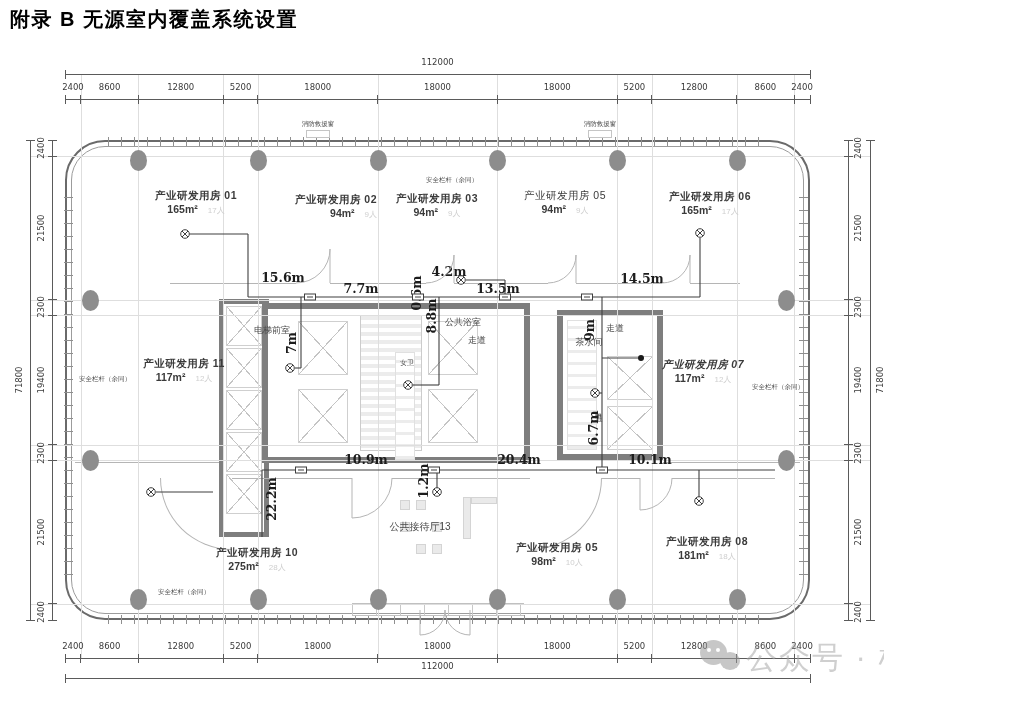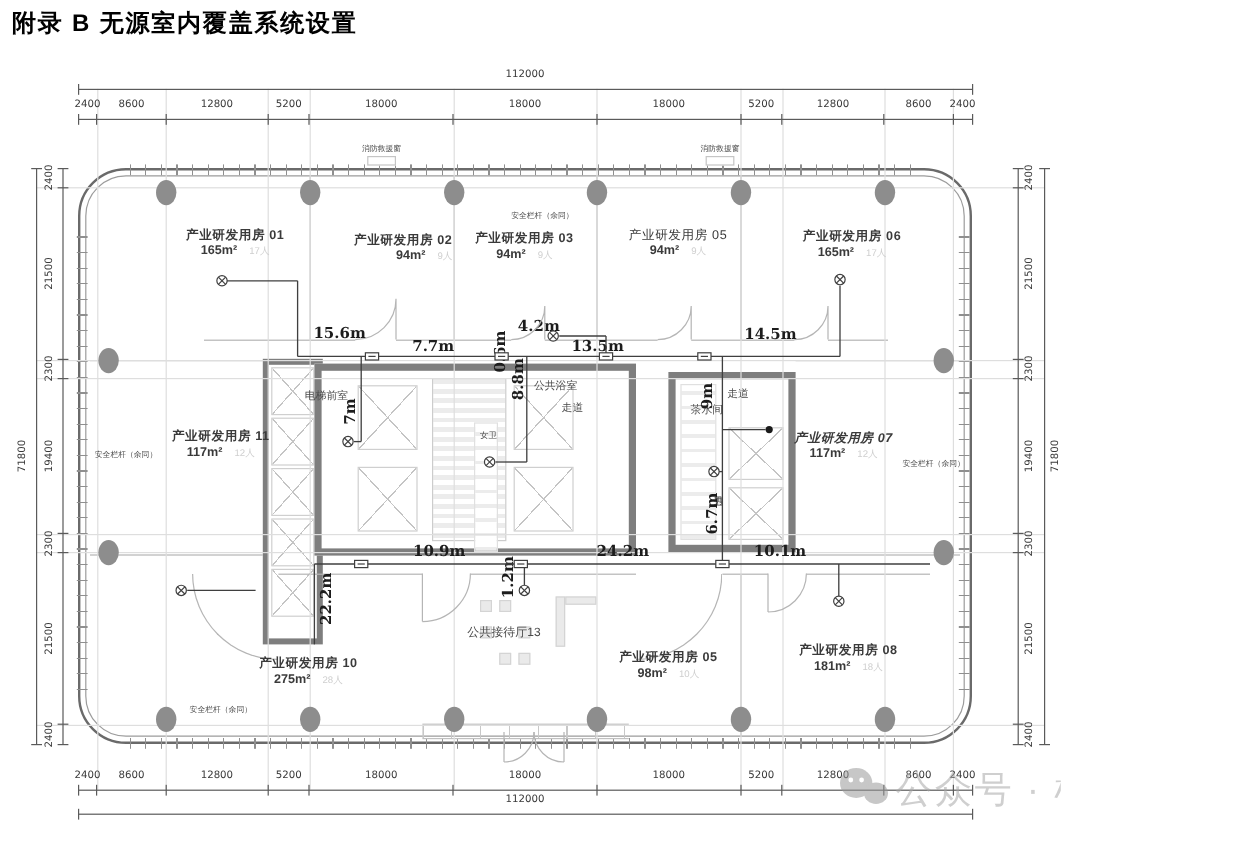--- a/index.html
+++ b/index.html
@@ -323,21 +323,21 @@
       <div style="position: absolute; left: 361px; top: 288px; transform: translate(-50%, -50%); white-space: nowrap; font-size: 12.5px; font-weight: 600; color: rgb(28, 28, 28); font-family: &quot;DejaVu Serif&quot;, serif; z-index: 4;">7.7m</div>
       <div style="position: absolute; left: 449px; top: 271px; transform: translate(-50%, -50%); white-space: nowrap; font-size: 12.5px; font-weight: 600; color: rgb(28, 28, 28); font-family: &quot;DejaVu Serif&quot;, serif; z-index: 4;">4.2m</div>
       <div style="position: absolute; left: 498px; top: 288px; transform: translate(-50%, -50%); white-space: nowrap; font-size: 12.5px; font-weight: 600; color: rgb(28, 28, 28); font-family: &quot;DejaVu Serif&quot;, serif; z-index: 4;">13.5m</div>
       <div style="position: absolute; left: 642px; top: 278px; transform: translate(-50%, -50%); white-space: nowrap; font-size: 12.5px; font-weight: 600; color: rgb(28, 28, 28); font-family: &quot;DejaVu Serif&quot;, serif; z-index: 4;">14.5m</div>
       <div style="position: absolute; left: 416px; top: 293px; transform: translate(-50%, -50%) rotate(-90deg); white-space: nowrap; font-size: 12.5px; font-weight: 600; color: rgb(28, 28, 28); font-family: &quot;DejaVu Serif&quot;, serif; z-index: 4;">0.6m</div>
       <div style="position: absolute; left: 431px; top: 316px; transform: translate(-50%, -50%) rotate(-90deg); white-space: nowrap; font-size: 12.5px; font-weight: 600; color: rgb(28, 28, 28); font-family: &quot;DejaVu Serif&quot;, serif; z-index: 4;">8.8m</div>
       <div style="position: absolute; left: 291px; top: 343px; transform: translate(-50%, -50%) rotate(-90deg); white-space: nowrap; font-size: 12.5px; font-weight: 600; color: rgb(28, 28, 28); font-family: &quot;DejaVu Serif&quot;, serif; z-index: 4;">7m</div>
       <div style="position: absolute; left: 589px; top: 330px; transform: translate(-50%, -50%) rotate(-90deg); white-space: nowrap; font-size: 12.5px; font-weight: 600; color: rgb(28, 28, 28); font-family: &quot;DejaVu Serif&quot;, serif; z-index: 4;">9m</div>
       <div style="position: absolute; left: 593px; top: 428px; transform: translate(-50%, -50%) rotate(-90deg); white-space: nowrap; font-size: 12.5px; font-weight: 600; color: rgb(28, 28, 28); font-family: &quot;DejaVu Serif&quot;, serif; z-index: 4;">6.7m</div>
       <div style="position: absolute; left: 366px; top: 459px; transform: translate(-50%, -50%); white-space: nowrap; font-size: 12.5px; font-weight: 600; color: rgb(28, 28, 28); font-family: &quot;DejaVu Serif&quot;, serif; z-index: 4;">10.9m</div>
-      <div style="position: absolute; left: 519px; top: 459px; transform: translate(-50%, -50%); white-space: nowrap; font-size: 12.5px; font-weight: 600; color: rgb(28, 28, 28); font-family: &quot;DejaVu Serif&quot;, serif; z-index: 4;">24.2m</div>
+      <div style="position: absolute; left: 519px; top: 459px; transform: translate(-50%, -50%); white-space: nowrap; font-size: 12.5px; font-weight: 600; color: rgb(28, 28, 28); font-family: &quot;DejaVu Serif&quot;, serif; z-index: 4;">20.4m</div>
       <div style="position: absolute; left: 650px; top: 459px; transform: translate(-50%, -50%); white-space: nowrap; font-size: 12.5px; font-weight: 600; color: rgb(28, 28, 28); font-family: &quot;DejaVu Serif&quot;, serif; z-index: 4;">10.1m</div>
       <div style="position: absolute; left: 423px; top: 481px; transform: translate(-50%, -50%) rotate(-90deg); white-space: nowrap; font-size: 12.5px; font-weight: 600; color: rgb(28, 28, 28); font-family: &quot;DejaVu Serif&quot;, serif; z-index: 4;">1.2m</div>
       <div style="position: absolute; left: 271px; top: 499px; transform: translate(-50%, -50%) rotate(-90deg); white-space: nowrap; font-size: 12.5px; font-weight: 600; color: rgb(28, 28, 28); font-family: &quot;DejaVu Serif&quot;, serif; z-index: 4;">22.2m</div>
       <svg width="1036" height="702" style="position: absolute; left: 0px; top: 0px; z-index: 4; pointer-events: none;">
         <line x1="185" y1="234" x2="248" y2="234" stroke="#3f3f3f" stroke-width="1.1"></line>
         <line x1="248" y1="234" x2="248" y2="297" stroke="#3f3f3f" stroke-width="1.1"></line>
         <line x1="248" y1="297" x2="700" y2="297" stroke="#3f3f3f" stroke-width="1.1"></line>
         <line x1="700" y1="297" x2="700" y2="238" stroke="#3f3f3f" stroke-width="1.1"></line>
         <line x1="505" y1="297" x2="505" y2="280" stroke="#3f3f3f" stroke-width="1.1"></line>
         <line x1="505" y1="280" x2="466" y2="280" stroke="#3f3f3f" stroke-width="1.1"></line>

